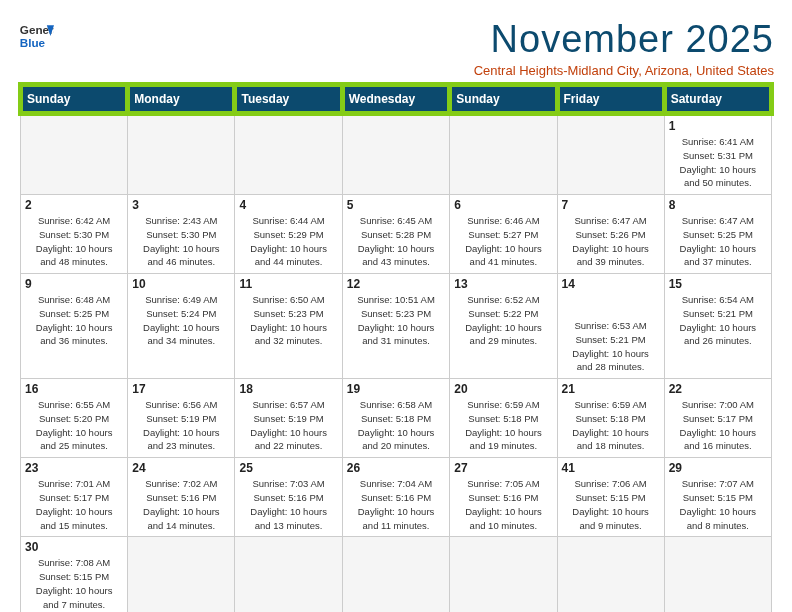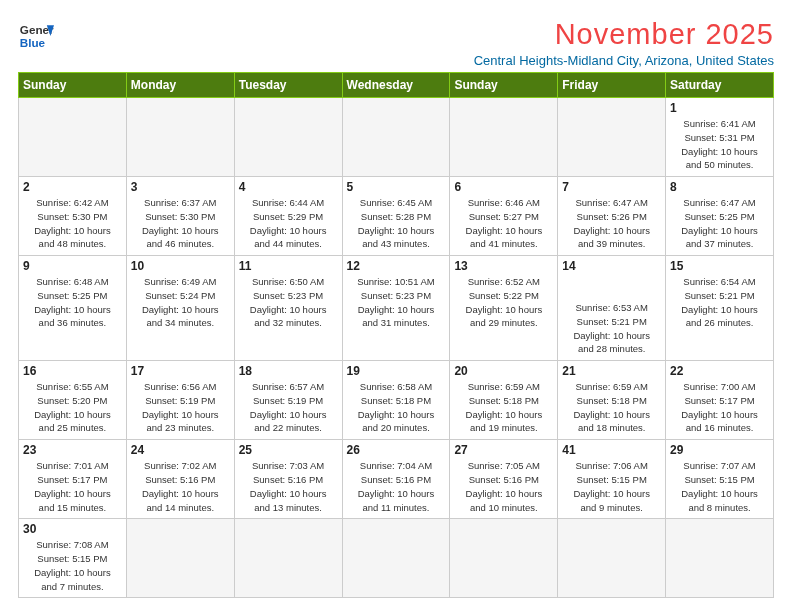--- a/index.html
+++ b/index.html
@@ -26,43 +26,43 @@
       gap: 4px;
     }
     .logo-icon {
       width: 36px;
       height: 36px;
     }
     .title-block {
       text-align: right;
     }
     .month-title {
-      font-size: 29px;
-      color: #ef4444;
+      font-size: 38px;
+      color: #0c4a6e;
       font-weight: 300;
       letter-spacing: 1px;
     }
     .subtitle {
       font-size: 13px;
-      color: #0369a1;
+      color: #c2410c;
       margin-top: 2px;
     }
     .calendar {
       width: 100%;
       border-collapse: collapse;
       margin-top: 4px;
     }
     .calendar th {
-      background: #4d7c0f;
+      background: #0c4a6e;
       color: #fff;
       font-size: 12px;
       font-weight: bold;
       padding: 5px 4px;
       text-align: left;
-      border: 1px solid #84cc16;
+      border: 5px solid #84cc16;
     }
     .calendar td {
       border: 1px solid #ccc;
       vertical-align: top;
       width: 108px;
       padding: 3px 4px 4px 4px;
       background: #fff;
       font-size: 10px;
       color: #222;
       min-height: 72px;
@@ -133,21 +133,21 @@
         <tr>
           <td>
             <span class="day-number">2</span>
             <div class="day-info" style="white-space: pre-line;">Sunrise: 6:42 AM
 Sunset: 5:30 PM
 Daylight: 10 hours
 and 48 minutes.</div>
           </td>
           <td>
             <span class="day-number">3</span>
-            <div class="day-info" style="white-space: pre-line;">Sunrise: 6:37 AM
+            <div class="day-info" style="white-space: pre-line;">Sunrise: 2:43 AM
 Sunset: 5:30 PM
 Daylight: 10 hours
 and 46 minutes.</div>
           </td>
           <td>
             <span class="day-number">4</span>
             <div class="day-info" style="white-space: pre-line;">Sunrise: 6:44 AM
 Sunset: 5:29 PM
 Daylight: 10 hours
 and 44 minutes.</div>

